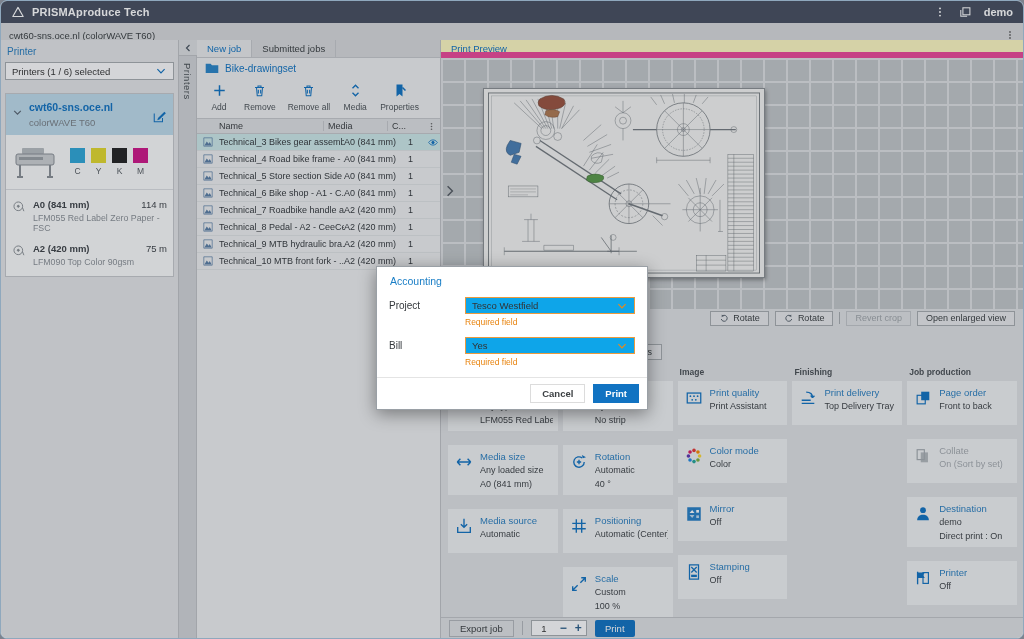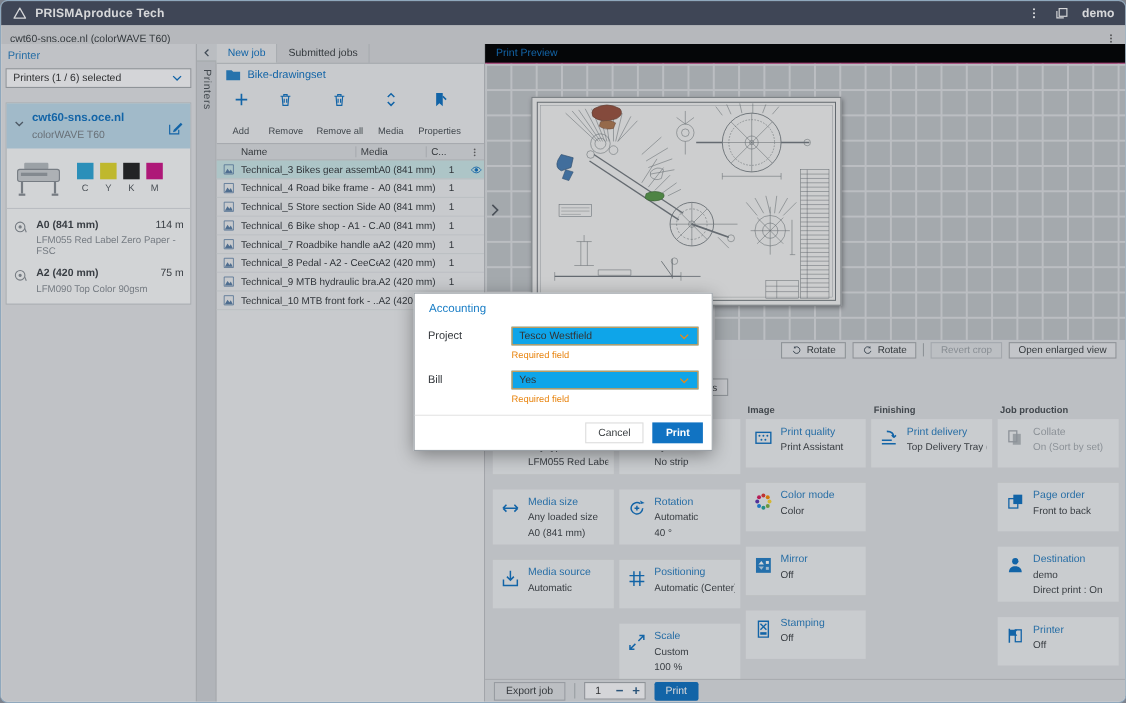--- a/index.html
+++ b/index.html
@@ -60,41 +60,41 @@
 
   
   .jobs{width:244px;background:#eef0f1;border-right:1px solid #c0c3c6;display:flex;flex-direction:column;}
   .tabbar{height:18px;background:#d8dadc;display:flex;border-bottom:1px solid #c6c9cc;}
   .tab{padding:0 10px;line-height:17px;font-size:9.5px;color:#3c4043;border-right:1px solid #c6c9cc;cursor:pointer;}
   .tab.active{background:#e9ebec;color:var(--accent,#1173c2);}
   .folder-row{height:18px;display:flex;align-items:center;gap:6px;padding:2px 8px 0;}
   .folder-row .ic{color:#2a85c8;}
   .folder-name{color:var(--accent,#1173c2);font-size:10px;}
   .toolbar{display:flex;gap:2px;padding:5px 4px 4px;}
-  .tb-item{display:flex;flex-direction:column;align-items:center;gap:16px;padding:2px 5px;min-width:36px;cursor:pointer;}
+  .tb-item{display:flex;flex-direction:column;align-items:center;gap:4px;padding:2px 5px;min-width:36px;cursor:pointer;}
   .tb-item .ic{color:var(--accent,#1173c2);}
   .tb-item .lbl{font-size:8.5px;color:#4a5055;}
   .thead{height:16px;background:#dfe1e3;border-top:1px solid #c6c9cc;border-bottom:1px solid #c6c9cc;
     display:flex;align-items:center;font-size:9px;color:#3c4043;}
   .th-name{width:126px;padding-left:22px;}
   .th-media{width:64px;border-left:1px solid #c6c9cc;padding-left:4px;}
   .th-copies{width:22px;border-left:1px solid #c6c9cc;padding-left:4px;}
   .thead .ic{margin-left:auto;margin-right:4px;color:#666;}
   .rowlist{flex:1;}
   .jrow{height:17px;display:flex;align-items:center;border-bottom:1px solid #e0e3e5;font-size:9px;color:#34383c;cursor:pointer;}
   .jrow.selected{background:var(--selected-row,#cdeaea);}
   .jrow .r-ic{width:12px;margin-left:5px;color:#5b7fa6;}
   .jrow .r-name{width:125px;margin-left:5px;white-space:nowrap;overflow:hidden;}
   .jrow .r-media{width:64px;}
   .jrow .r-copies{width:18px;}
   .jrow .r-eye{width:14px;color:var(--accent,#1173c2);}
 
   
   .preview{flex:1;display:flex;flex-direction:column;min-width:0;}
-  .pv-head{height:18px;background:#000000;border-bottom:1px solid #ec4899;line-height:17px;padding:0 10px;
+  .pv-head{height:18px;background:#fef9c3;border-bottom:6px solid #ec4899;line-height:17px;padding:0 10px;
     color:var(--accent,#1173c2);font-size:9.5px;}
   .pv-canvas{height:253px;position:relative;background-color:#c3c7ca;
     background-image:linear-gradient(to right,#dfe1e3 2px,transparent 2px),linear-gradient(to bottom,#dfe1e3 2px,transparent 2px);
     background-size:23px 23px;}
   .expander{position:absolute;left:1px;top:118px;width:16px;height:30px;color:#555c63;background:transparent;border:0;padding:0;cursor:pointer;}
   .sheet{position:absolute;left:42px;top:30px;width:282px;height:190px;background:#f5f5f3;
     border:1px solid #8a8f93;box-shadow:1px 2px 4px rgba(0,0,0,.35);}
   .pv-actions{height:18px;display:flex;align-items:center;justify-content:flex-end;gap:6px;padding:0 8px;background:#e0e2e4;}
   .pv-btn{height:15px;display:flex;align-items:center;gap:4px;padding:0 8px;background:#e8eaec;border:1px solid #a8acb0;
     font-size:9px;color:#3c4043;font-family:inherit;cursor:pointer;}
@@ -135,21 +135,21 @@
   .d-title{color:#1a7ec6;font-size:10.5px;padding:8px 13px 4px;}
   .d-body{padding:6px 12px 0;}
   .field{margin-bottom:1px;}
   .f-row{display:flex;align-items:center;}
   .f-label{width:76px;color:#34383c;font-size:10px;}
   .f-select{flex:1;height:17px;border:1px solid var(--orange-border,#eb9a3d);display:flex;align-items:center;
     padding:0 6px;font-size:9.5px;color:#333;cursor:pointer;background:#0ea5e9;}
   .f-select .ic{margin-left:auto;color:#e8891a;}
   .f-hint{margin-left:76px;color:var(--orange,#e8830d);font-size:8.5px;padding:3px 0 9px;}
   .d-footer{border-top:1px solid #e4e4e4;padding:6px 8px;display:flex;justify-content:flex-end;gap:8px;}
-  .d-cancel{padding:3px 11px;background:#fff;border:1px solid #dcdcdc;color:#3c4043;font-size:9.5px;font-family:inherit;cursor:pointer;}
+  .d-cancel{padding:3px 11px;background:#fff;border:1px solid #dcdcdc;color:#3c4043;font-size:9.5px;font-family:inherit;cursor:pointer;font-weight:bold;}
   .d-print{padding:3px 12px;background:var(--accent,#1173c2);border:0;color:#fff;font-size:9.5px;font-weight:bold;font-family:inherit;cursor:pointer;}
 </style>
 </head>
 <body>
 
 <div class="window">
 
   <div class="titlebar">
     <span class="ic" style="width:14px;height:14px;">
       <svg viewBox="0 0 20 20">
@@ -783,45 +783,45 @@
       <div class="t-lines">
                       <div class="t-line">Top Delivery Tray (TDT)</div>
                     </div>
     </span>
   </div>
               </div>
   </div>
             <div class="group">
     <div class="g-title">Job production</div>
     <div class="tiles">
+                <div class="tile">
+    <span class="ic t-ic">
+                    <svg viewBox="0 0 20 20" fill="currentColor">
+                      <rect x="3.5" y="7" width="9" height="9.5" fill="none" stroke="currentColor" stroke-width="1.3"></rect>
+                      <rect x="8" y="3" width="9" height="9.5" fill="currentColor"></rect>
+                    </svg>
+                  </span>
+    <span class="t-body">
+      <div class="t-label">Page order</div>
+      <div class="t-lines">
+                      <div class="t-line">Front to back</div>
+                    </div>
+    </span>
+  </div>
                 <div class="tile disabled">
     <span class="ic t-ic">
                     <svg viewBox="0 0 20 20" fill="currentColor">
                       <rect x="3.5" y="3" width="8" height="11" fill="none" stroke="currentColor" stroke-width="1.3"></rect>
                       <rect x="7.5" y="6" width="8" height="11" fill="currentColor" opacity=".8"></rect>
                     </svg>
                   </span>
     <span class="t-body">
       <div class="t-label">Collate</div>
       <div class="t-lines">
                       <div class="t-line">On (Sort by set)</div>
-                    </div>
-    </span>
-  </div>
-                <div class="tile">
-    <span class="ic t-ic">
-                    <svg viewBox="0 0 20 20" fill="currentColor">
-                      <rect x="3.5" y="7" width="9" height="9.5" fill="none" stroke="currentColor" stroke-width="1.3"></rect>
-                      <rect x="8" y="3" width="9" height="9.5" fill="currentColor"></rect>
-                    </svg>
-                  </span>
-    <span class="t-body">
-      <div class="t-label">Page order</div>
-      <div class="t-lines">
-                      <div class="t-line">Front to back</div>
                     </div>
     </span>
   </div>
                 <div class="tile">
     <span class="ic t-ic">
                     <svg viewBox="0 0 20 20" fill="currentColor">
                       <circle cx="10" cy="5.8" r="3.2"></circle>
                       <path d="M3.5 17c0-4.2 3-6.2 6.5-6.2s6.5 2 6.5 6.2z"></path>
                     </svg>
                   </span>

